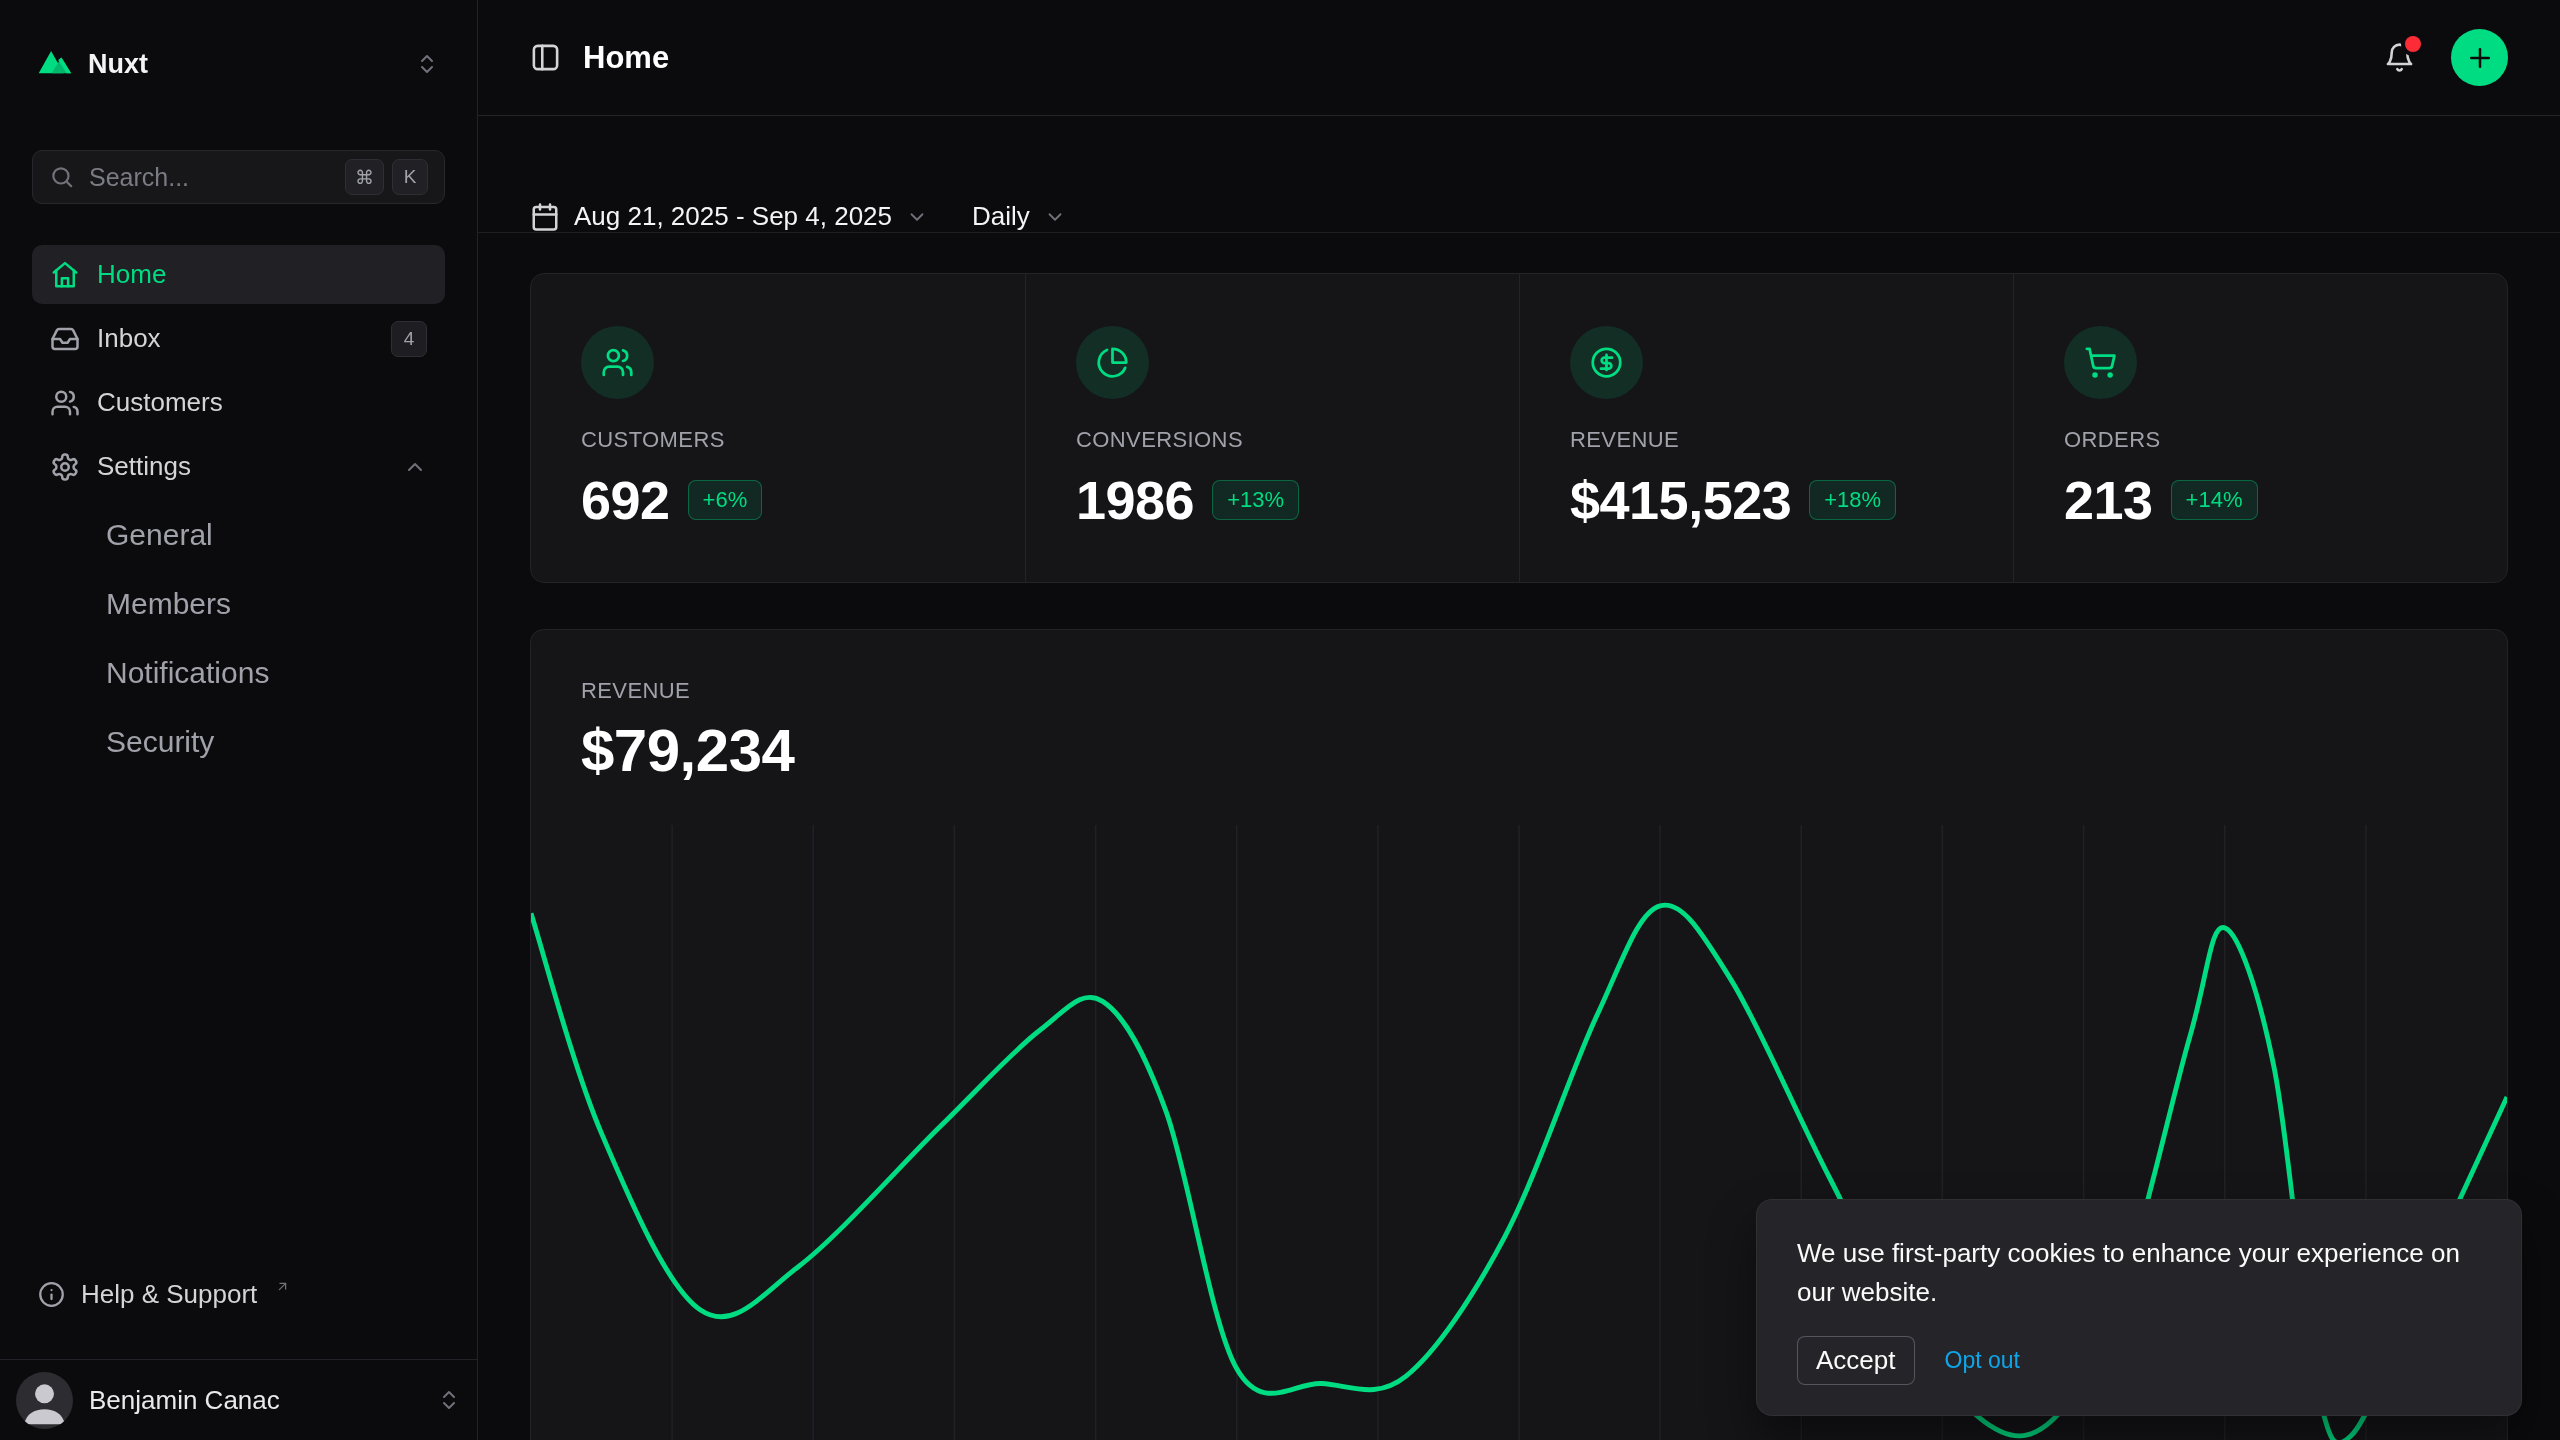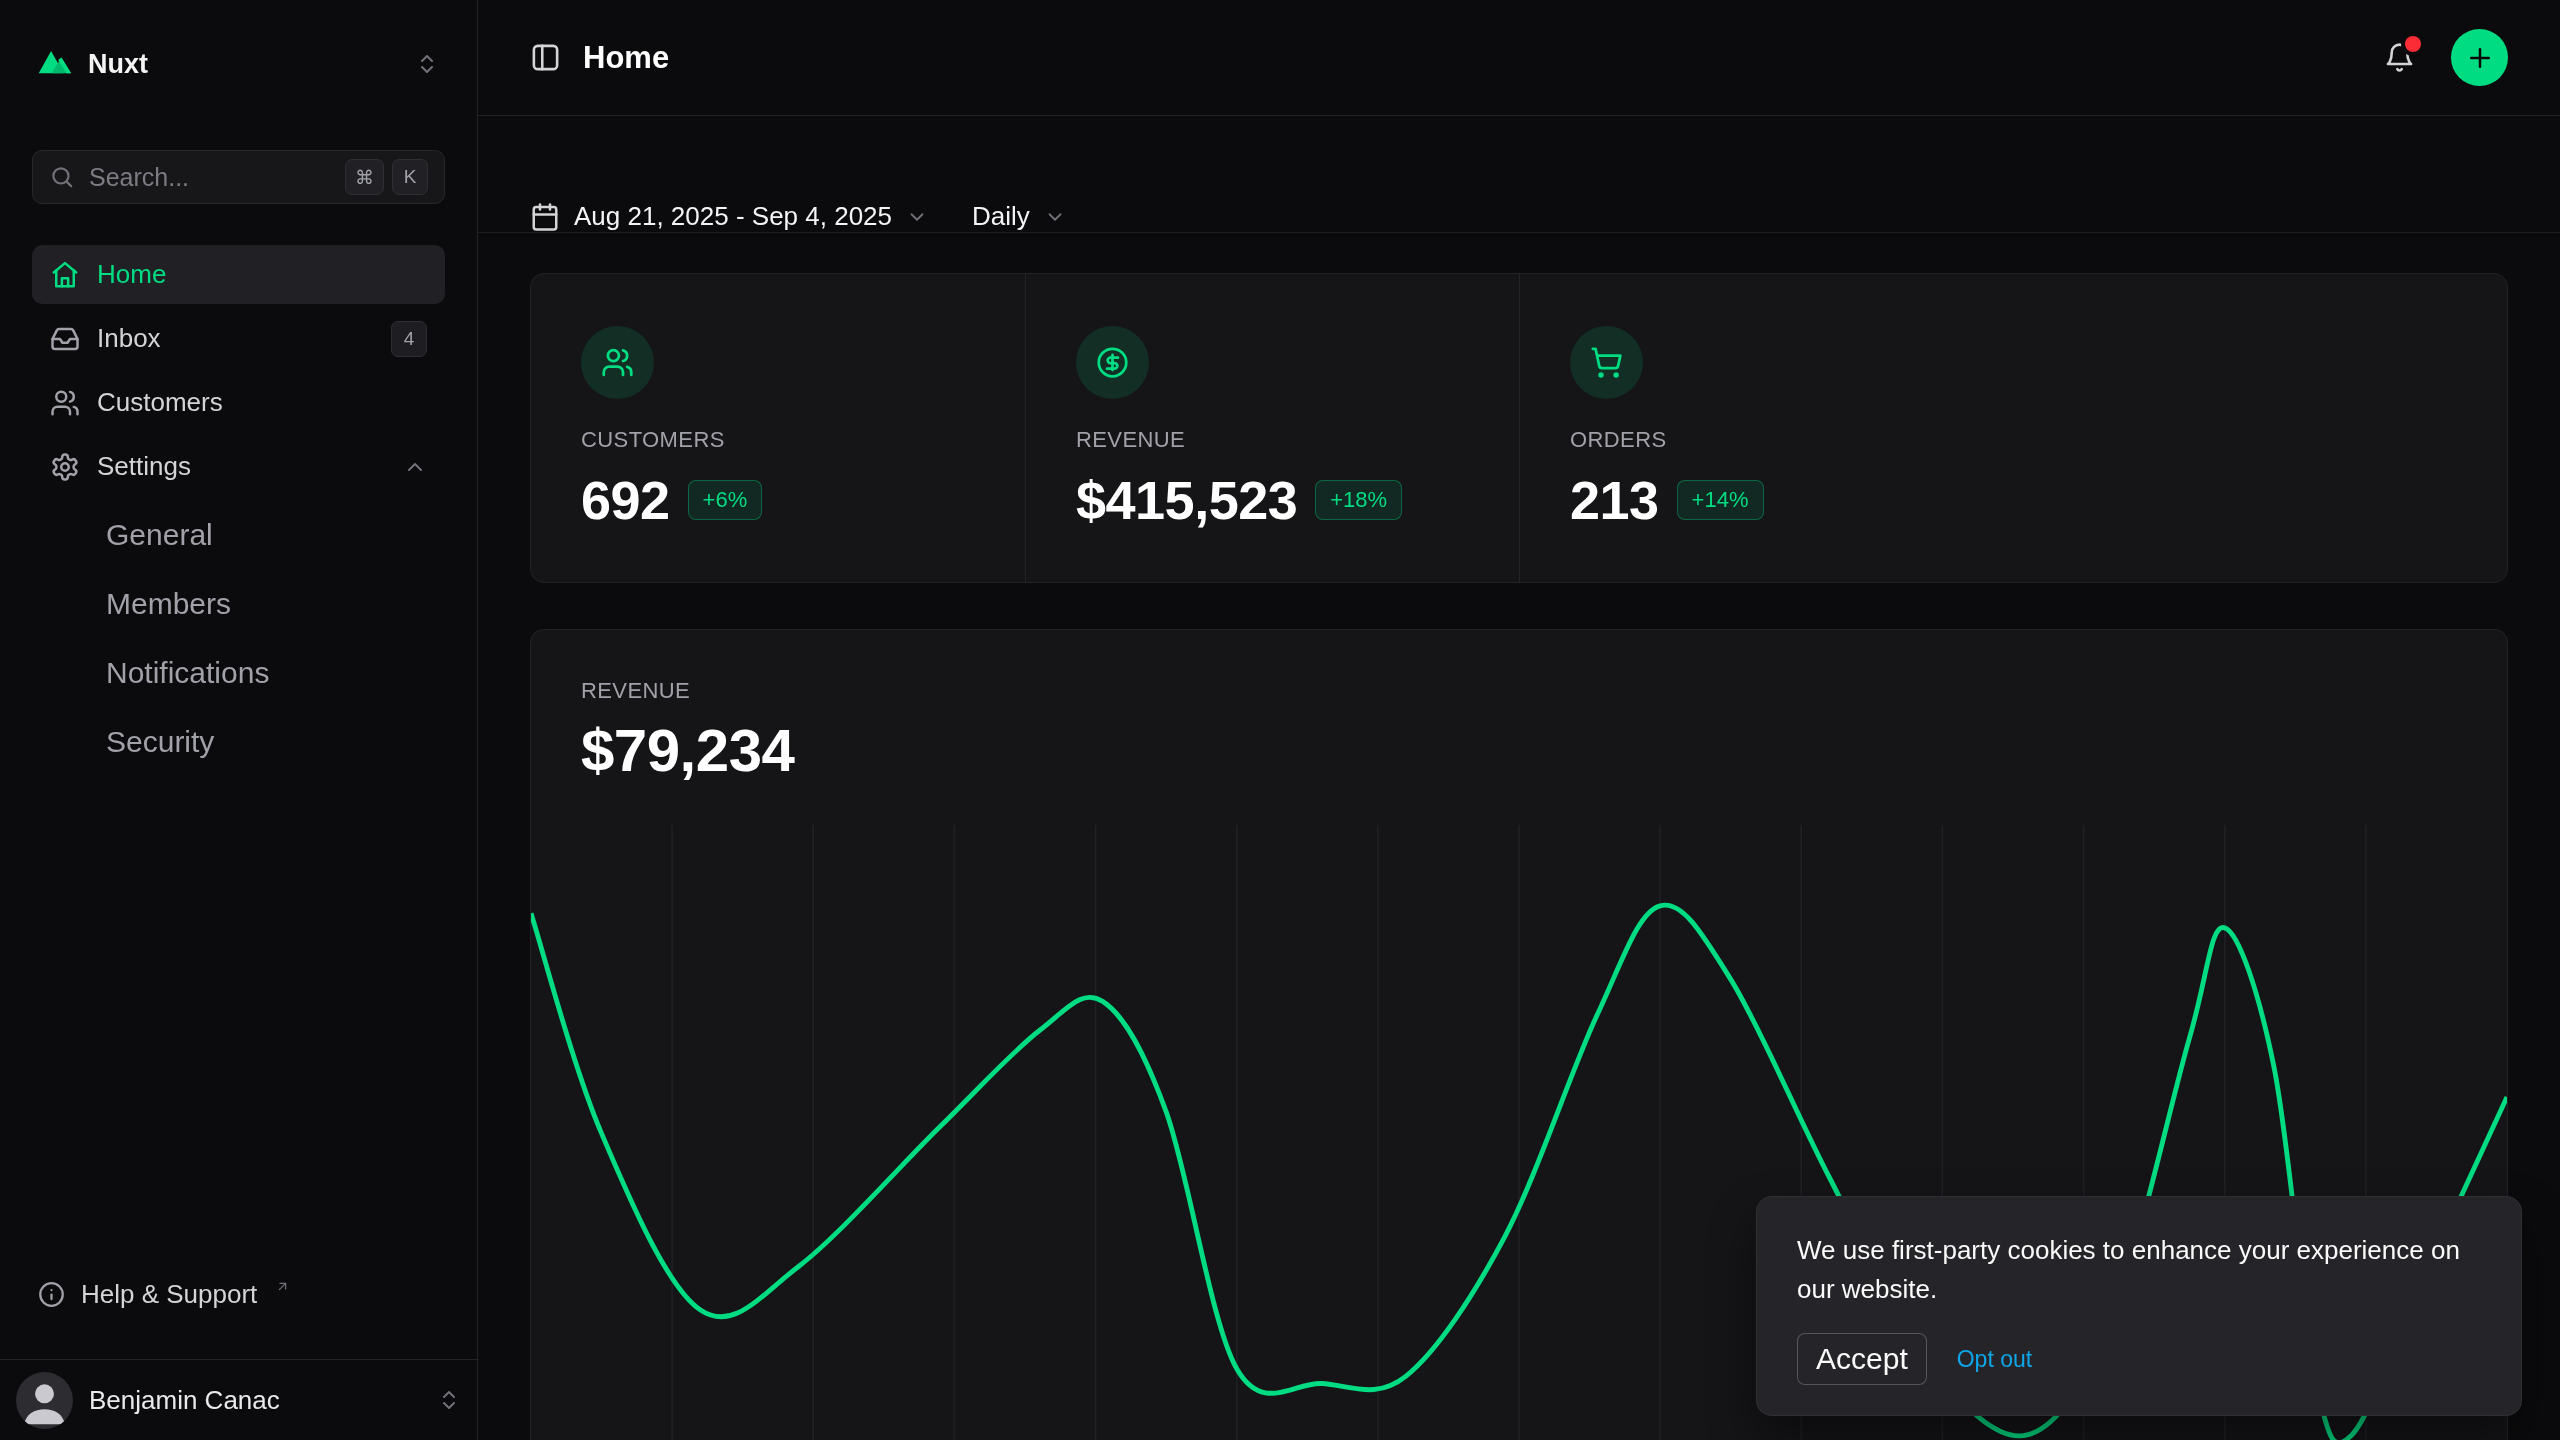--- a/index.html
+++ b/index.html
@@ -85,21 +85,21 @@
   .rev-value { margin-top: 12px; font-size: 60px; font-weight: 700; color: #ffffff; letter-spacing: -0.5px; }
   .chart-wrap { margin-top: 40px; height: 632px; }
   .chart-wrap svg { display: block; width: 100%; height: 632px; }
   [data-name="chart-gridlines"] line { stroke: #202025; stroke-width: 1; }
   [data-name="revenue-line"] { fill: none; stroke-width: 3; }
 
   
   .cookie-banner { position: fixed; right: 38px; bottom: 24px; width: 766px; background: #252529; border: 1px solid rgba(255,255,255,0.05); border-radius: 16px; padding: 34px 40px 30px; box-shadow: 0 24px 48px rgba(0,0,0,0.45); z-index: 50; }
   .cookie-banner p { font-size: 26px; line-height: 1.5; color: #fafafa; }
   .banner-actions { margin-top: 24px; display: flex; align-items: center; gap: 26px; }
-  .accept-btn { padding: 9px 19px; border-radius: 8px; box-shadow: inset 0 0 0 1px #55555e; font-size: 30px; font-weight: 500; color: #fafafa; }
+  .accept-btn { padding: 9px 19px; border-radius: 8px; box-shadow: inset 0 0 0 1px #55555e; font-size: 26px; font-weight: 500; color: #fafafa; }
   .optout-btn { padding: 9px 4px; font-size: 23px; font-weight: 500; color: #0ea5e9; }
 </style>
 </head>
 <body>
 
 <div class="app" data-name="app-root">
 
   <aside class="sidebar" data-name="sidebar">
     <div class="side-top" data-name="sidebar-top">
 
@@ -296,20 +296,33 @@
                 <path d="M16 3.13a4 4 0 0 1 0 7.75"></path>
               </svg>
           </div>
           <div class="stat-label" data-name="stat-label">CUSTOMERS</div>
           <div class="stat-valrow">
             <span class="stat-value" data-name="stat-value">692</span>
             <span class="delta-badge" data-name="stat-delta-badge">+6%</span>
           </div>
         </div>
 
+        <div class="stat" data-name="stat-conversions">
+          <div class="stat-ic" data-name="pie-chart-icon">
+            <svg class="ic" width="33" height="33" viewBox="0 0 24 24">
+                <path d="M21.21 15.89A10 10 0 1 1 8 2.83"></path>
+                <path d="M22 12A10 10 0 0 0 12 2v10z"></path>
+              </svg>
+          </div>
+          <div class="stat-label" data-name="stat-label">CONVERSIONS</div>
+          <div class="stat-valrow">
+            <span class="stat-value" data-name="stat-value">1986</span>
+            <span class="delta-badge" data-name="stat-delta-badge">+13%</span>
+          </div>
+        </div>
 
         <div class="stat" data-name="stat-revenue">
           <div class="stat-ic" data-name="dollar-circle-icon">
             <svg class="ic" width="33" height="33" viewBox="0 0 24 24">
                 <circle cx="12" cy="12" r="10"></circle>
                 <path d="M16 8.5h-5.5a2 2 0 0 0 0 4h3a2 2 0 0 1 0 4H8"></path>
                 <path d="M12 6.5v11"></path>
               </svg>
           </div>
           <div class="stat-label" data-name="stat-label">REVENUE</div>

